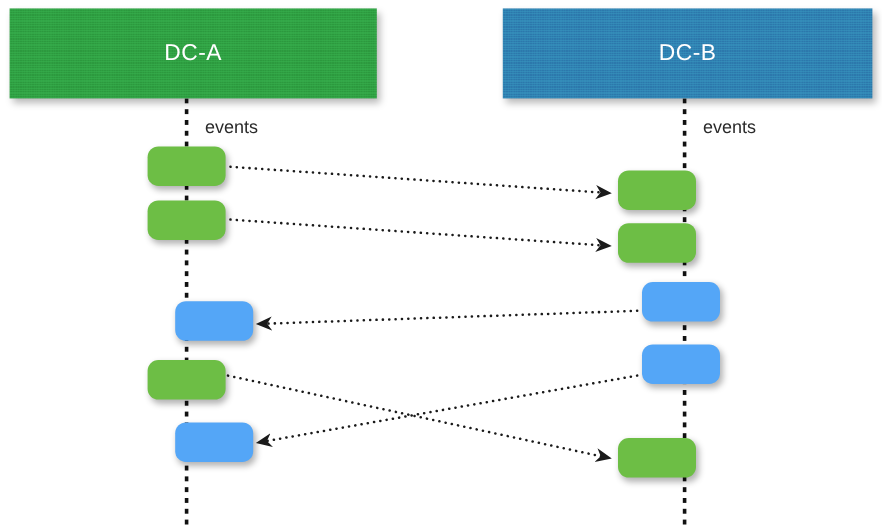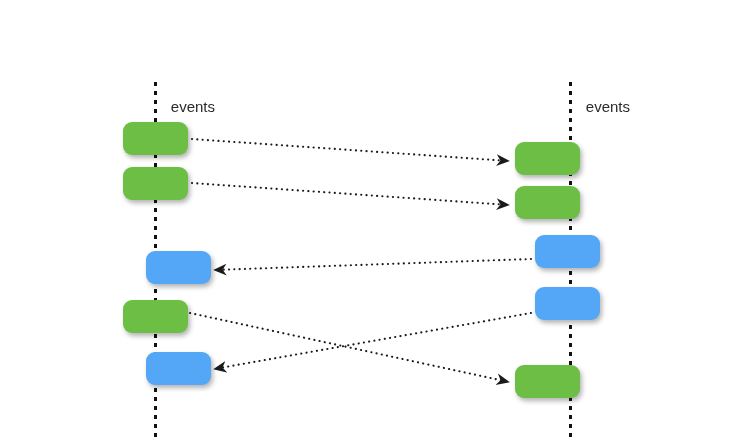--- a/index.html
+++ b/index.html
@@ -104,21 +104,27 @@
     stroke-dasharray: 0.1 5.2;
     stroke-linecap: round;
     fill: none;
   }
 </style>
 </head>
 <body>
 
 <div id="canvas">
 
+  <div class="lane-header" id="lane-a-header">
+    <span class="lane-title">DC-A</span>
+  </div>
 
+  <div class="lane-header" id="lane-b-header">
+    <span class="lane-title">DC-B</span>
+  </div>
 
   <div class="lifeline" id="lifeline-a"></div>
   <div class="lifeline" id="lifeline-b"></div>
 
   <div class="events-label" id="events-label-a">events</div>
   <div class="events-label" id="events-label-b">events</div>
 
   <div id="event-boxes">
       <div class="event-box green" style="left: 123px; top: 122px;"></div>
       <div class="event-box green" style="left: 123px; top: 167px;"></div>

